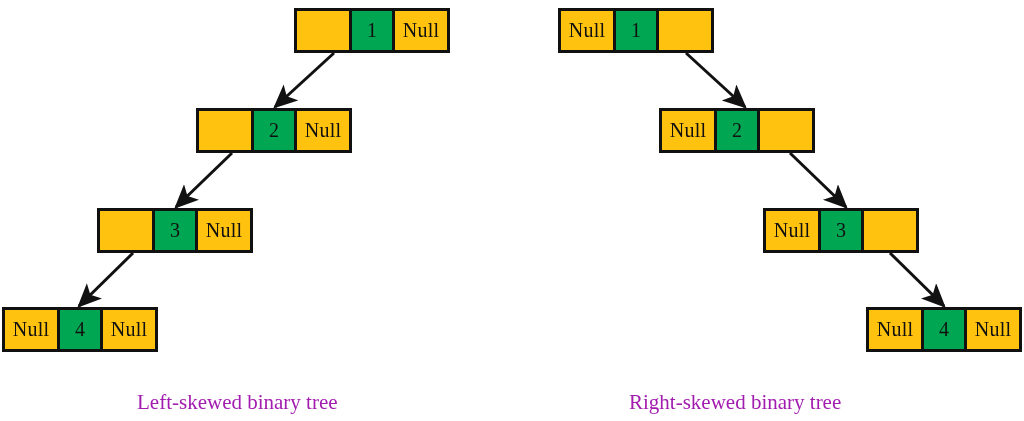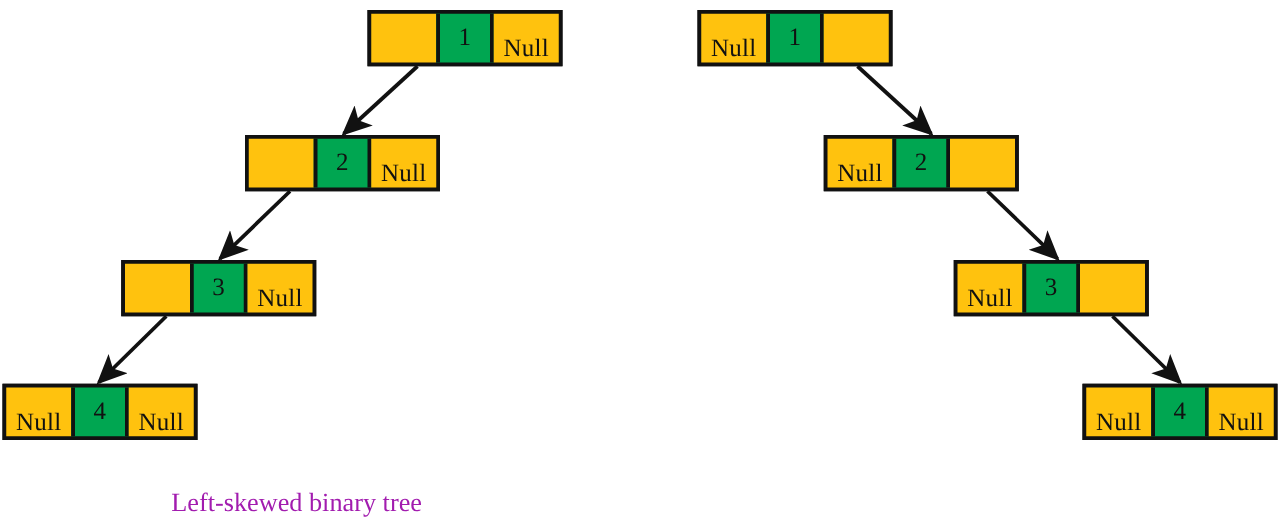--- a/index.html
+++ b/index.html
@@ -43,21 +43,20 @@
     box-sizing: border-box;
     display: flex;
     align-items: center;
     justify-content: center;
     color: #111111;
     line-height: 1;
     letter-spacing: 0.2px;
   }
   .cell.ptr {
     background: #FFC20E;
-    align-items: flex-end;
   }
   .cell.data {
     background: #00A651;
     border-left: 3px solid #111111;
     border-right: 3px solid #111111;
   }
   .cell .txt {
     display: block;
     transform: translateY(-1px);
   }
@@ -182,14 +181,15 @@
     <div class="cell data" style="width:46px;">
         <span class="txt" style="font-size:20px;">4</span>
       </div>
     <div class="cell ptr" style="width:52px;">
         <span class="txt" style="font-size:20px;">Null</span>
       </div>
   </div>
 
   <div class="caption" style="left:137px; top:390px;">Left-skewed binary tree</div>
 
+  <div class="caption" style="left:629px; top:390px;">Right-skewed binary tree</div>
 
 </div>
 
 </body></html>

